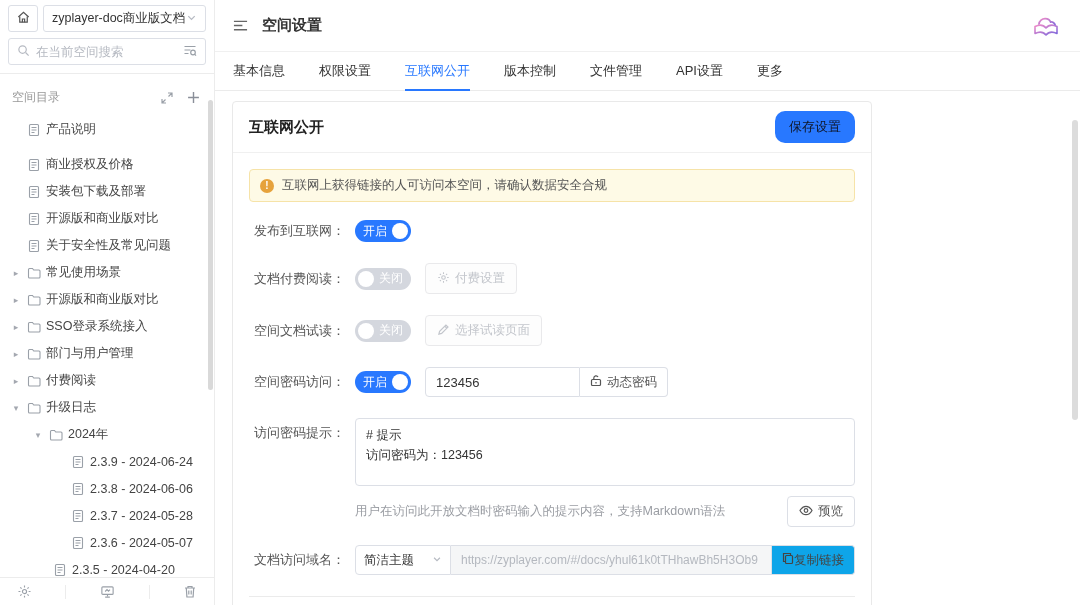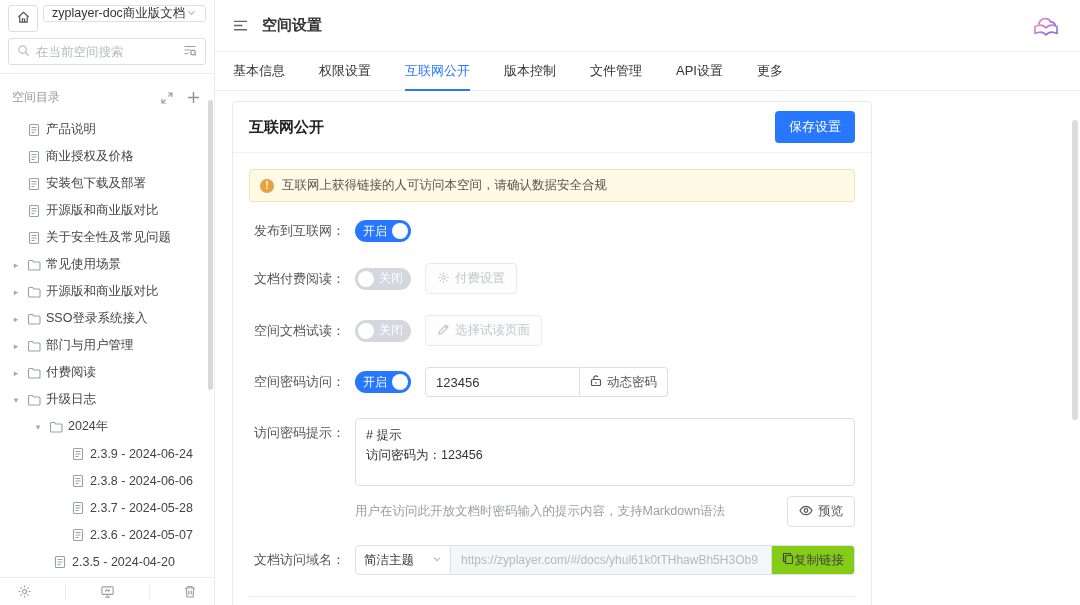--- a/index.html
+++ b/index.html
@@ -5,21 +5,21 @@
   * { margin:0; padding:0; box-sizing:border-box; }
   html,body { width:1080px; height:605px; overflow:hidden; }
   body { font-family:"Liberation Sans","DejaVu Sans",sans-serif; font-size:13px; color:#333; background:#fff; }
   .app { display:flex; width:1080px; height:605px; }
 
   
   .sidebar { width:215px; flex:none; border-right:1px solid #ececec; display:flex; flex-direction:column; position:relative; background:#fff; }
   .sidebar-top { padding:5px 8px 0 8px; }
   .space-row { display:flex; gap:5px; }
   .home-btn { width:30px; height:27px; border:1px solid #dcdfe6; border-radius:3px; display:flex; align-items:center; justify-content:center; cursor:pointer; flex:none; }
-  .space-select { flex:1; height:17px; border:1px solid #dcdfe6; border-radius:3px; display:flex; align-items:center; justify-content:space-between; padding:0 8px; color:#333; cursor:pointer; }
+  .space-select { flex:1; height:27px; border:1px solid #dcdfe6; border-radius:3px; display:flex; align-items:center; justify-content:space-between; padding:0 8px; color:#333; cursor:pointer; }
   .space-select .sel-text { white-space:nowrap; overflow:hidden; font-size:12.5px; }
   .search-box { margin-top:6px; height:27px; border:1px solid #dcdfe6; border-radius:3px; display:flex; align-items:center; padding:0 8px; gap:6px; }
   .search-box input { border:none; outline:none; flex:1; font-size:12.5px; color:#333; min-width:0; background:transparent; font-family:inherit; }
   .search-box input::placeholder { color:#b6bac2; }
   .sidebar-divider { border-bottom:1px solid #ececec; margin-top:8px; }
   .catalog-header { display:flex; align-items:center; padding:15px 14px 6px 12px; color:#999; font-size:12px; }
   .catalog-header .sp { flex:1; }
   .catalog-header .hicon { color:#8a8f99; margin-left:14px; cursor:pointer; display:flex; align-items:center; }
   .tree { flex:1; overflow:hidden; padding-top:4px; }
   .tree-item { height:27px; display:flex; align-items:center; gap:5px; color:#444; cursor:pointer; white-space:nowrap; }
@@ -38,21 +38,21 @@
   .page-title { font-size:15px; font-weight:600; color:#333; }
   .logo { margin-left:auto; display:flex; align-items:center; }
   .tab-bar { height:39px; flex:none; display:flex; align-items:stretch; gap:34px; padding:0 18px; border-bottom:1px solid #ebebeb; }
   .tab { display:flex; align-items:center; font-size:13px; color:#333; cursor:pointer; border-bottom:2px solid transparent; margin-bottom:-1px; }
   .tab.active { color:#2878ff; border-bottom-color:#2878ff; }
 
   .content { flex:1; overflow:hidden; padding:10px 0 0 17px; }
   .card { width:640px; border:1px solid #e9e9e9; border-radius:4px; background:#fff; }
   .card-header { display:flex; align-items:center; justify-content:space-between; padding:9px 16px; border-bottom:1px solid #f0f0f0; }
   .card-title { font-size:15px; font-weight:700; color:#222; }
-  .btn-primary { background:#2878ff; color:#ffffff; border:none; border-radius:4px; padding:7px 14px; font-size:13px; cursor:pointer; font-family:Liberation Serif, serif; }
+  .btn-primary { background:#2878ff; color:#0f172a; border:none; border-radius:10px; padding:7px 14px; font-size:13px; cursor:pointer; font-family:Liberation Serif, serif; }
   .card-body { padding:16px; }
 
   .alert-warning { background:#fefae6; border:1px solid #f6e3a8; border-radius:4px; padding:7px 10px; display:flex; align-items:center; gap:8px; color:#555; margin-bottom:18px; font-size:12.5px; }
   .circle-icon { width:14px; height:14px; border-radius:50%; color:#fff; font-size:10px; font-weight:bold; display:flex; align-items:center; justify-content:center; flex:none; }
   .circle-icon.warn { background:#e6a23c; }
 
   .form-row { display:flex; align-items:center; margin-bottom:21px; }
   .form-row.top { align-items:flex-start; }
   .form-label { width:96px; flex:none; text-align:right; color:#555; margin-right:10px; font-size:13px; }
   .form-row.top .form-label { padding-top:6px; }
@@ -73,21 +73,21 @@
   .pw-group { display:inline-flex; }
   .pw-group .text-input { width:155px; border-radius:4px 0 0 4px; }
   .pw-append { height:30px; border:1px solid #dcdfe6; border-left:none; border-radius:0 4px 4px 0; background:#fff; display:inline-flex; align-items:center; gap:5px; padding:0 10px; font-size:12.5px; color:#555; cursor:pointer; }
 
   .pw-textarea { width:100%; height:68px; border:1px solid #dcdfe6; border-radius:4px; padding:6px 10px; font-size:12.5px; line-height:20px; color:#333; resize:none; outline:none; font-family:inherit; }
   .hint-text { flex:1; color:#9a9da3; font-size:12.5px; }
 
   .domain-group { display:flex; flex:1; height:30px; }
   .theme-select { width:96px; flex:none; border:1px solid #dcdfe6; border-radius:4px 0 0 4px; background:#fff; display:flex; align-items:center; justify-content:space-between; padding:0 8px; font-size:12.5px; color:#333; cursor:pointer; }
   .url-input { flex:1; min-width:0; border:1px solid #dcdfe6; border-left:none; background:#f5f6f7; color:#b4b8bf; font-size:12px; display:flex; align-items:center; padding:0 10px; white-space:nowrap; overflow:hidden; }
-  .copy-btn { flex:none; border:1px solid #dcdfe6; border-left:none; border-radius:0 4px 4px 0; background:#84cc16; display:inline-flex; align-items:center; padding:0 10px; font-size:12.5px; color:#444; cursor:pointer; }
+  .copy-btn { flex:none; border:1px solid #dcdfe6; border-left:none; border-radius:0 4px 4px 0; background:#0ea5e9; display:inline-flex; align-items:center; padding:0 10px; font-size:12.5px; color:#444; cursor:pointer; }
 
   .section-divider { border-top:1px solid #ebebeb; margin:20px 0 17px; }
   .alert-info { background:#dcebfc; border-radius:4px; padding:8px 12px; display:flex; gap:8px; color:#444; font-size:12px; line-height:20px; margin-bottom:17px; align-items:center; }
   .full-input::placeholder, .text-input::placeholder { color:#bfc3cb; }
 
   .main-scroll { position:absolute; right:2px; top:120px; width:6px; height:300px; background:#dcdcdc; border-radius:3px; }
 </style>
 </head>
 <body>
 
@@ -152,21 +152,21 @@
         <div class="tree-item" style="padding-left: 10px;">
           <span class="caret"></span>
           <span class="node-icon">
             <svg width="14" height="14" viewBox="0 0 14 14" fill="none" stroke="#9aa0a8" stroke-width="1.1">
               <rect x="2.5" y="1.5" width="9" height="11" rx="1"></rect>
               <path d="M4.5 4.5h5M4.5 7h5M4.5 9.5h3"></path>
             </svg>
           </span>
           <span class="node-label">产品说明</span>
         </div>
-        <div class="tree-item" style="padding-left: 10px;">
+        <div class="tree-item" style="padding-left: 10px; margin-top: 8px;">
           <span class="caret"></span>
           <span class="node-icon">
             <svg width="14" height="14" viewBox="0 0 14 14" fill="none" stroke="#9aa0a8" stroke-width="1.1">
               <rect x="2.5" y="1.5" width="9" height="11" rx="1"></rect>
               <path d="M4.5 4.5h5M4.5 7h5M4.5 9.5h3"></path>
             </svg>
           </span>
           <span class="node-label">商业授权及价格</span>
         </div>
         <div class="tree-item" style="padding-left: 10px;">

